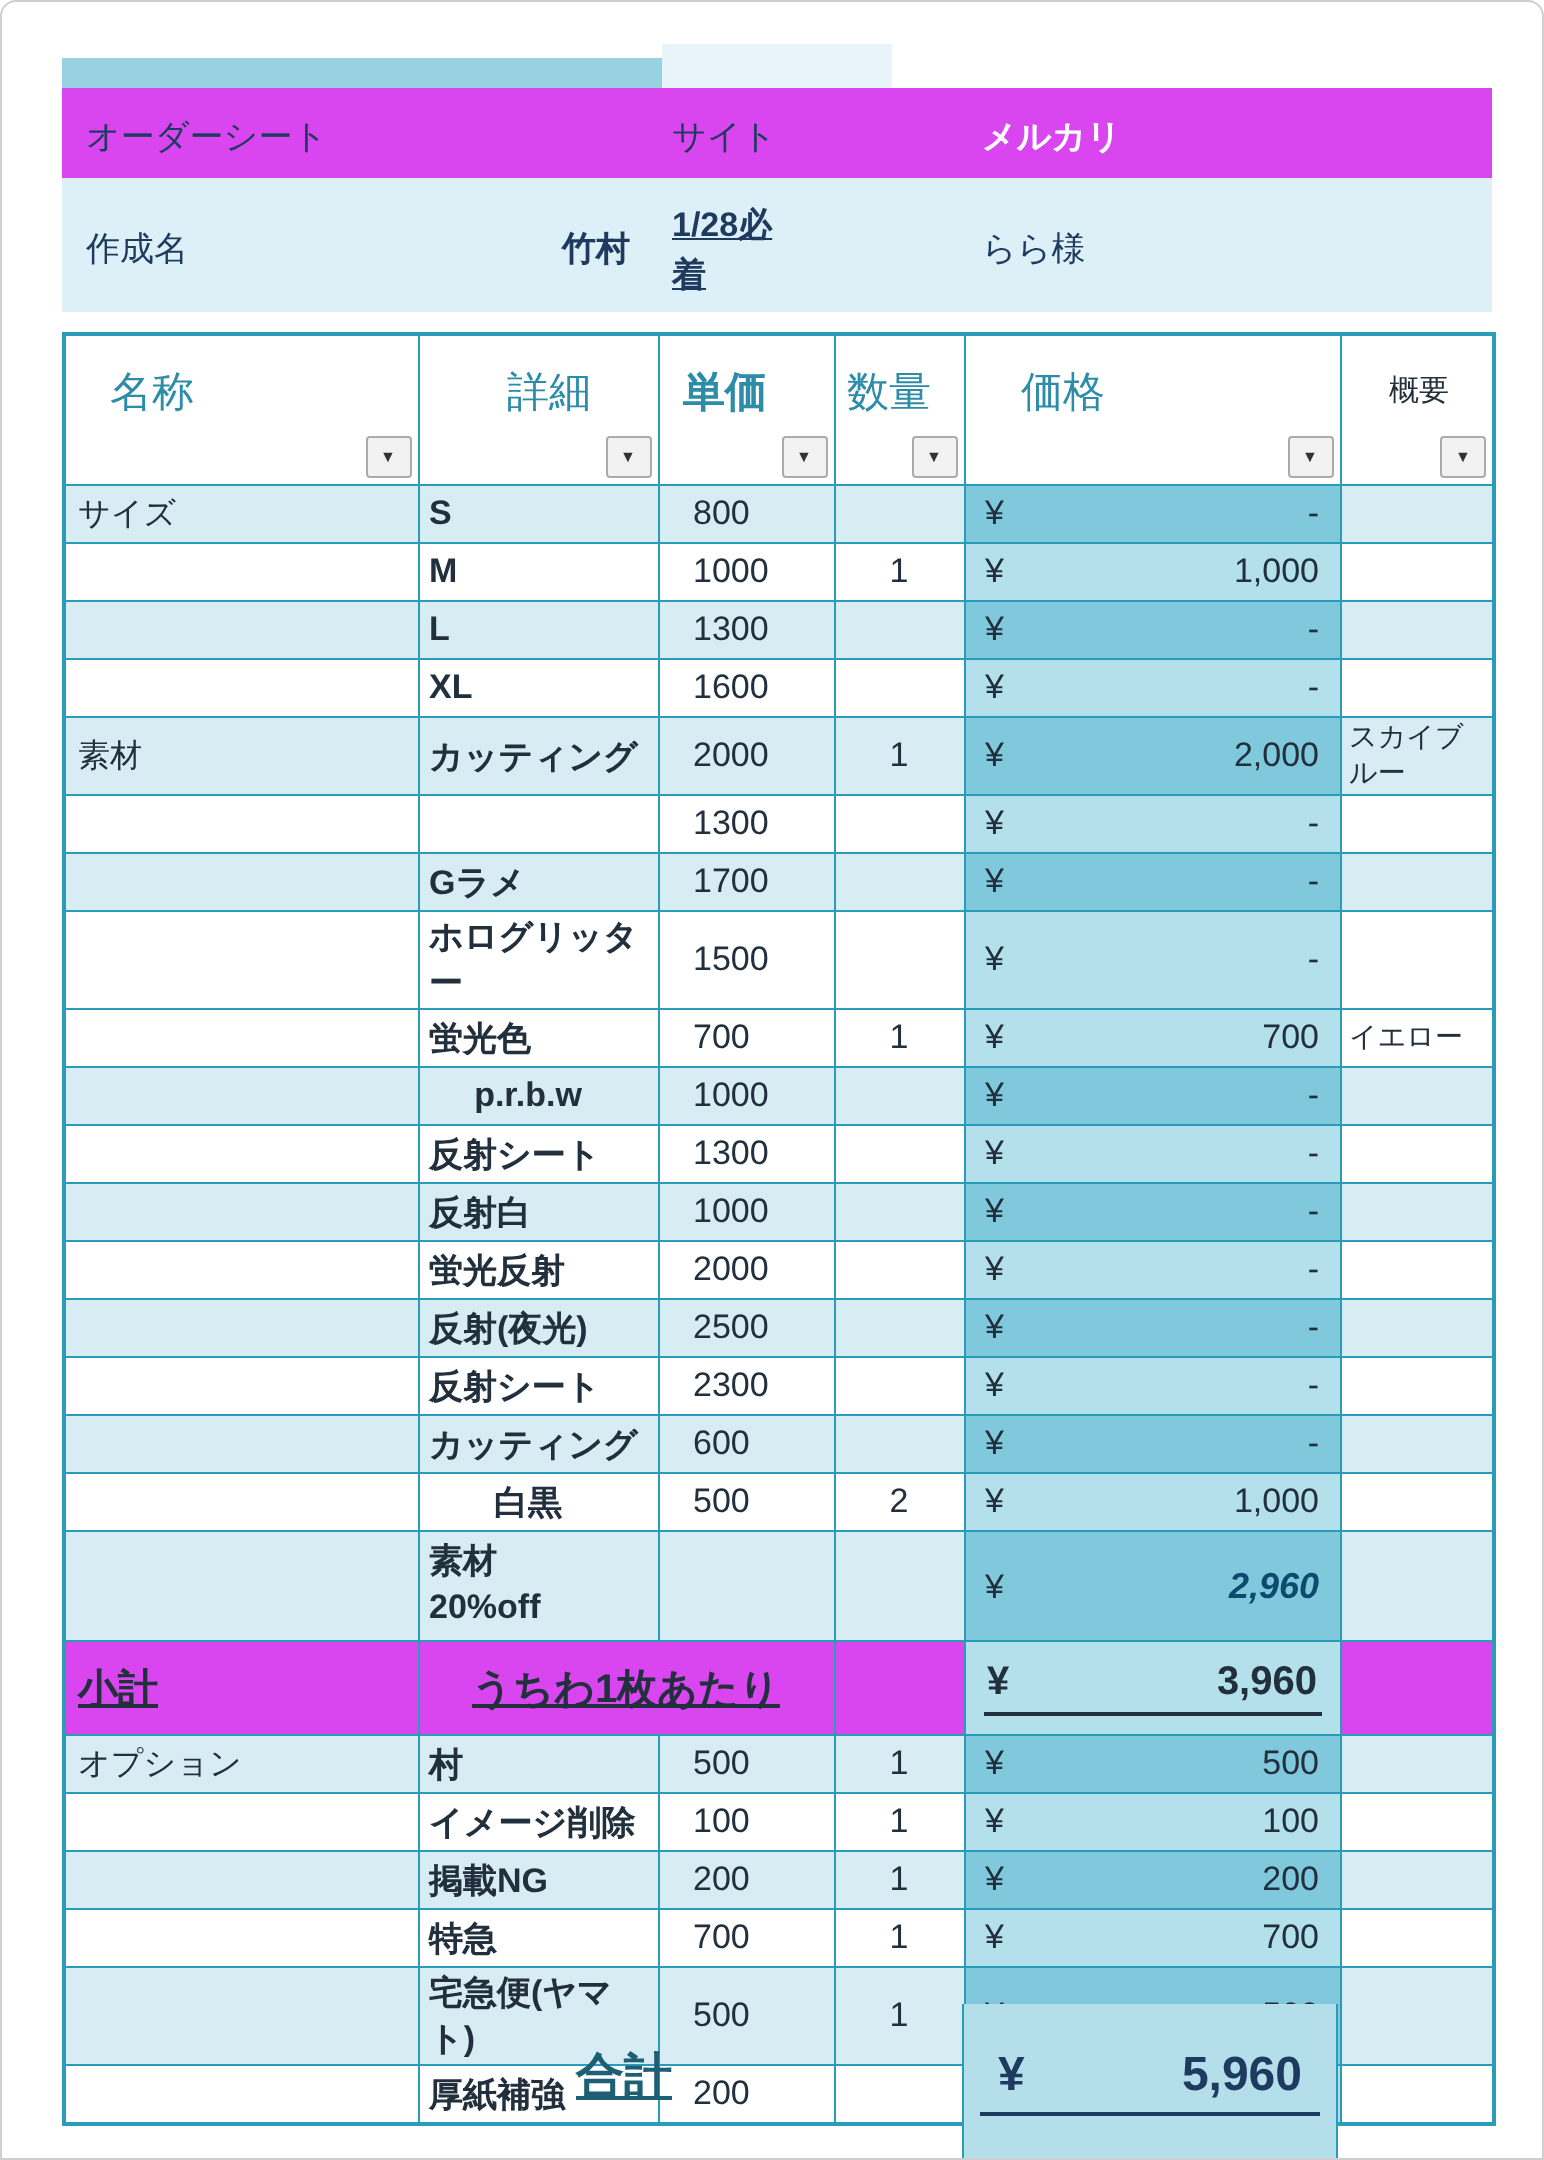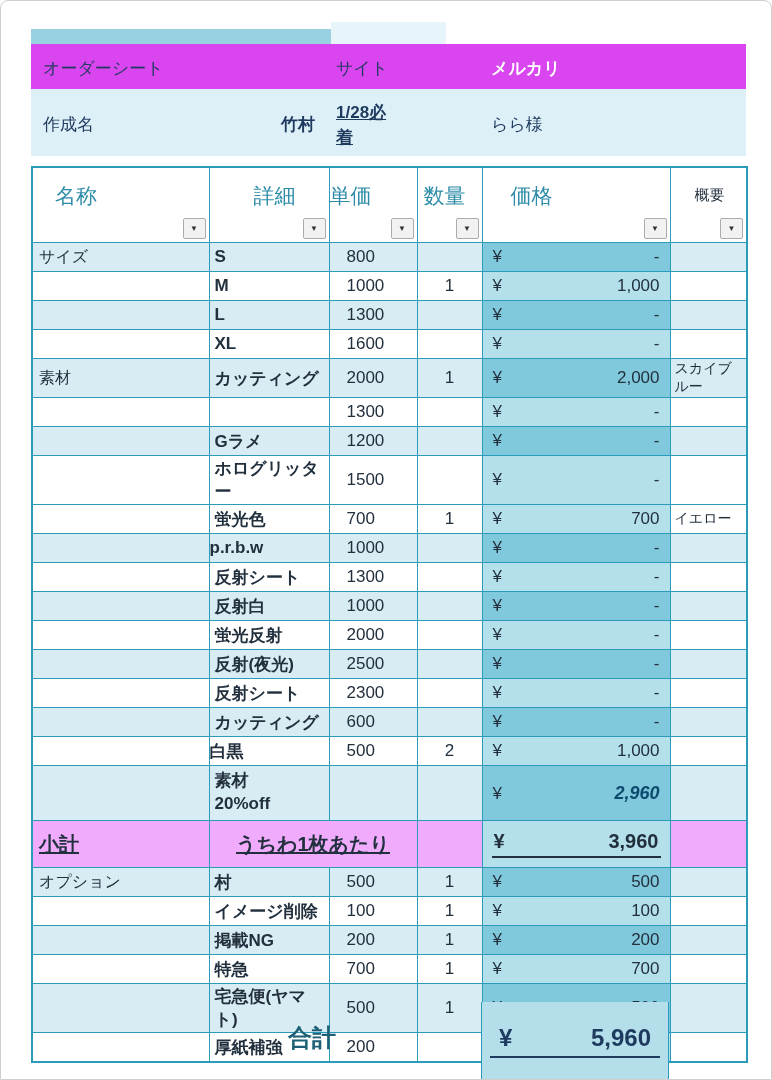--- a/index.html
+++ b/index.html
@@ -25,51 +25,51 @@
   .ib-deadline{left:305px;top:12px;width:64px;font-weight:bold;text-decoration:underline;word-break:break-all;white-space:normal !important;line-height:1.45;}
   .ib-customer{left:460px;top:24px;}
   
   .table-wrap{position:absolute;left:30px;top:165px;}
   table{width:715px;table-layout:fixed;border-collapse:collapse;border:2px solid #2a9cba;}
   th,td{border:1px solid #2a9cba;overflow:hidden;}
   thead th{background:#ffffff;height:56px;position:relative;vertical-align:top;text-align:left;
     color:#2d8ca8;font-size:21px;font-weight:normal;padding:14px 0 0 0;}
   .th-name{padding-left:22px;}
   .th-detail{padding-left:44px;}
-  .th-unit{padding-left:0;}
+  .th-unit{padding-left:12px;font-weight:bold;}
   .th-qty{padding-left:6px;}
   .th-price{padding-left:28px;}
   .th-note{padding-left:24px;font-size:15px;color:#22303e;padding-top:18px;}
   .filter-btn{position:absolute;right:3px;bottom:3px;width:21px;height:19px;background:#f2f2f2;
     border:1px solid #ababab;border-radius:2px;font-size:8px;color:#333;
     display:flex;align-items:center;justify-content:center;cursor:pointer;}
   tbody td{height:26px;font-size:17px;}
   .r-light td{background:#d8ecf4;}
   .r-white td{background:#ffffff;}
   .r-light .c-price{background:#80c8db;}
   .r-white .c-price{background:#b4e0ec;}
   .c-name{padding-left:6px;font-size:16px;}
   .c-detail{font-weight:bold;padding-left:5px;}
-  .ta-r{text-align:left;padding-right:10px;padding-left:0;}
+  .ta-r{text-align:center;padding-right:10px;padding-left:0;}
   .c-unit{padding-left:17px;}
   .c-qty{text-align:center;}
   .c-note{font-size:14px;padding-left:4px;}
   .amt{display:flex;justify-content:space-between;align-items:baseline;padding:0 9px;}
   .v-discount td{height:52px;}
   .v-discount .c-detail{white-space:pre-line;line-height:1.35;font-size:17px;}
   .blue-val{color:#0c4a6e;font-weight:bold;font-style:italic;font-size:18px;}
-  .v-subtotal td{height:44px;background:#f0abfc;}
+  .v-subtotal td{height:44px;background:#d946ef;}
   .v-subtotal .c-price{background:#b4e0ec;}
   .sub-name{font-size:20px;font-weight:bold;text-decoration:underline;}
   .c-merge{text-align:center;font-size:20px;font-weight:bold;text-decoration:underline;background:#ffffff;}
   .v-subtotal .amt{font-size:20px;font-weight:bold;color:#22303e;border-bottom:2px solid #22303e;margin:0 8px;padding:0 2px 3px 2px;}
   
   .total-zone{position:absolute;left:30px;top:1001px;width:715px;height:77px;}
   .total-label{position:absolute;left:177px;top:20px;width:208px;text-align:center;
-    font-size:24px;font-weight:bold;color:#1d6075;}
+    font-size:24px;font-weight:bold;color:#1d6075;text-decoration:underline;}
   .total-price{position:absolute;left:450px;top:0;width:188px;height:77px;background:#b3deea;
     border-left:1px solid #2a9cba;border-right:1px solid #2a9cba;box-sizing:border-box;}
   .total-price .amt{margin:22px 8px 0 8px;font-size:24px;font-weight:bold;color:#1e3a5f;
     border-bottom:2px solid #1e3a5f;padding-bottom:4px;}
 </style>
 </head>
 <body>
 
 <div class="screen">
 
@@ -184,21 +184,21 @@
               <div class="amt">
                 <span>¥</span>
                 <span>-</span>
               </div>
             </td>
             <td class="c-note"></td>
           </tr>
           <tr class="r-light v-normal">
             <td class="c-name"></td>
             <td class="c-detail">Gラメ</td>
-            <td class="c-unit">1200</td>
+            <td class="c-unit">1700</td>
             <td class="c-qty"></td>
             <td class="c-price">
               <div class="amt">
                 <span>¥</span>
                 <span>-</span>
               </div>
             </td>
             <td class="c-note"></td>
           </tr>
           <tr class="r-white v-normal">

